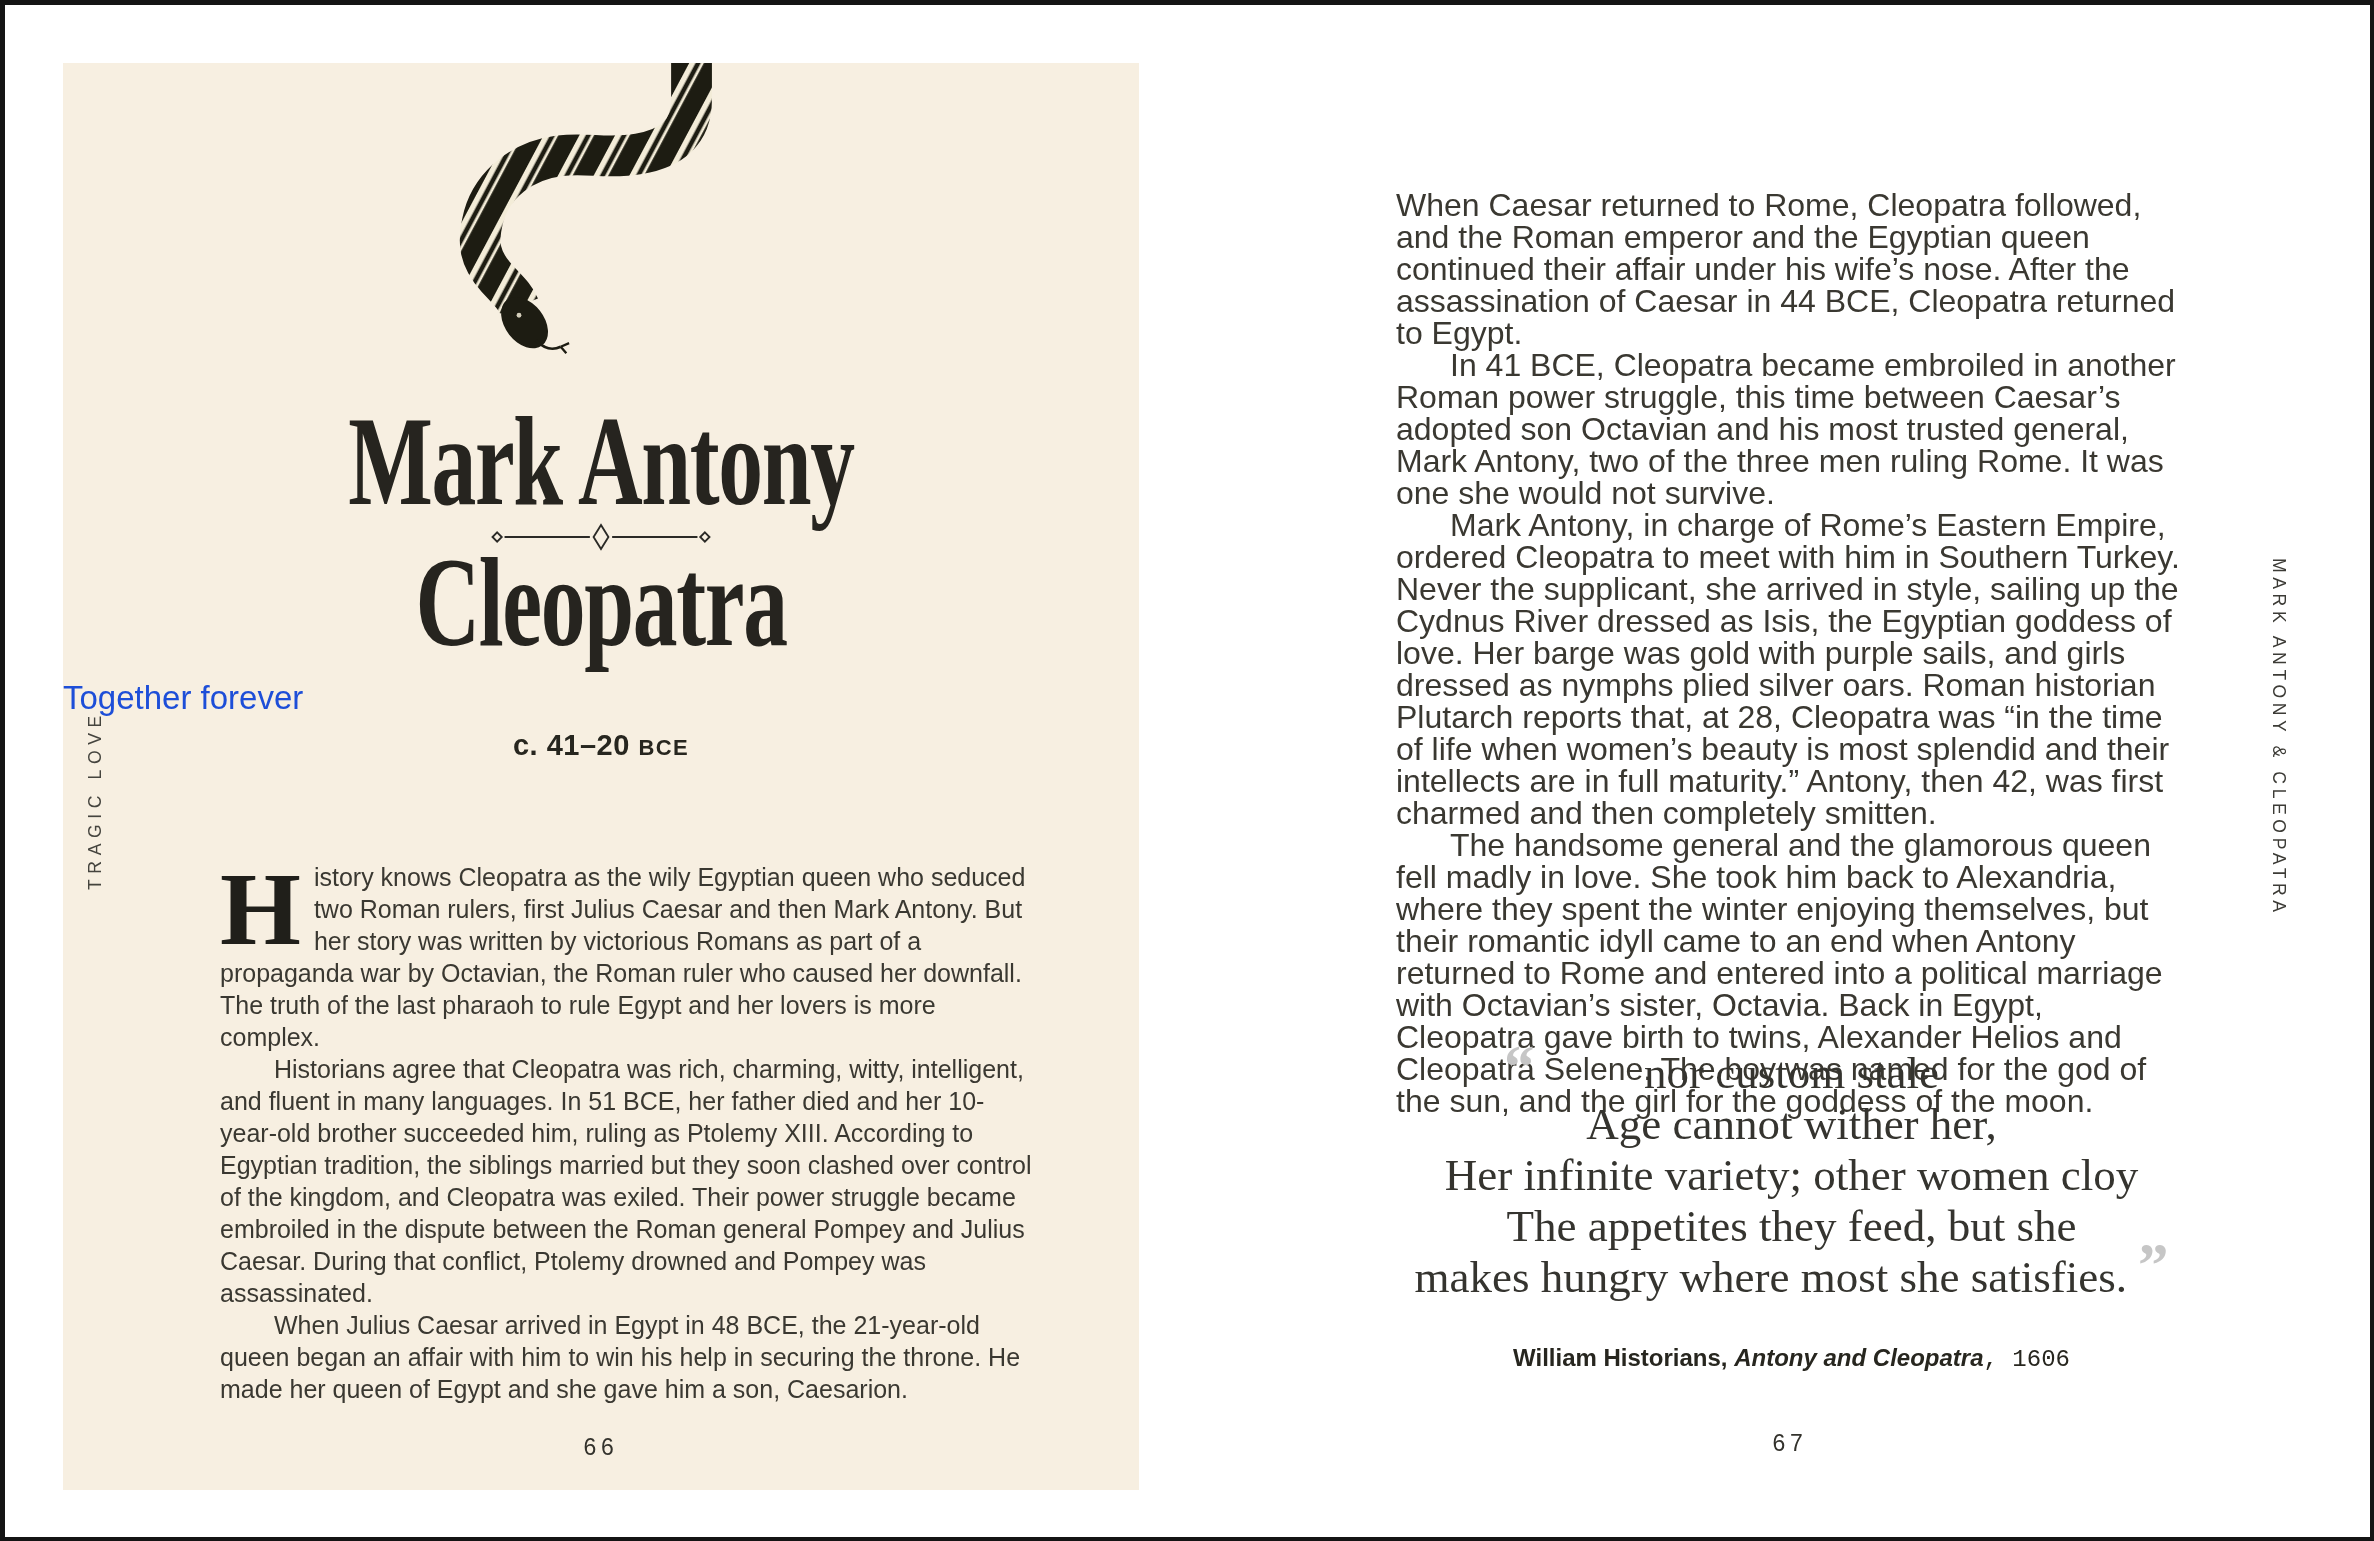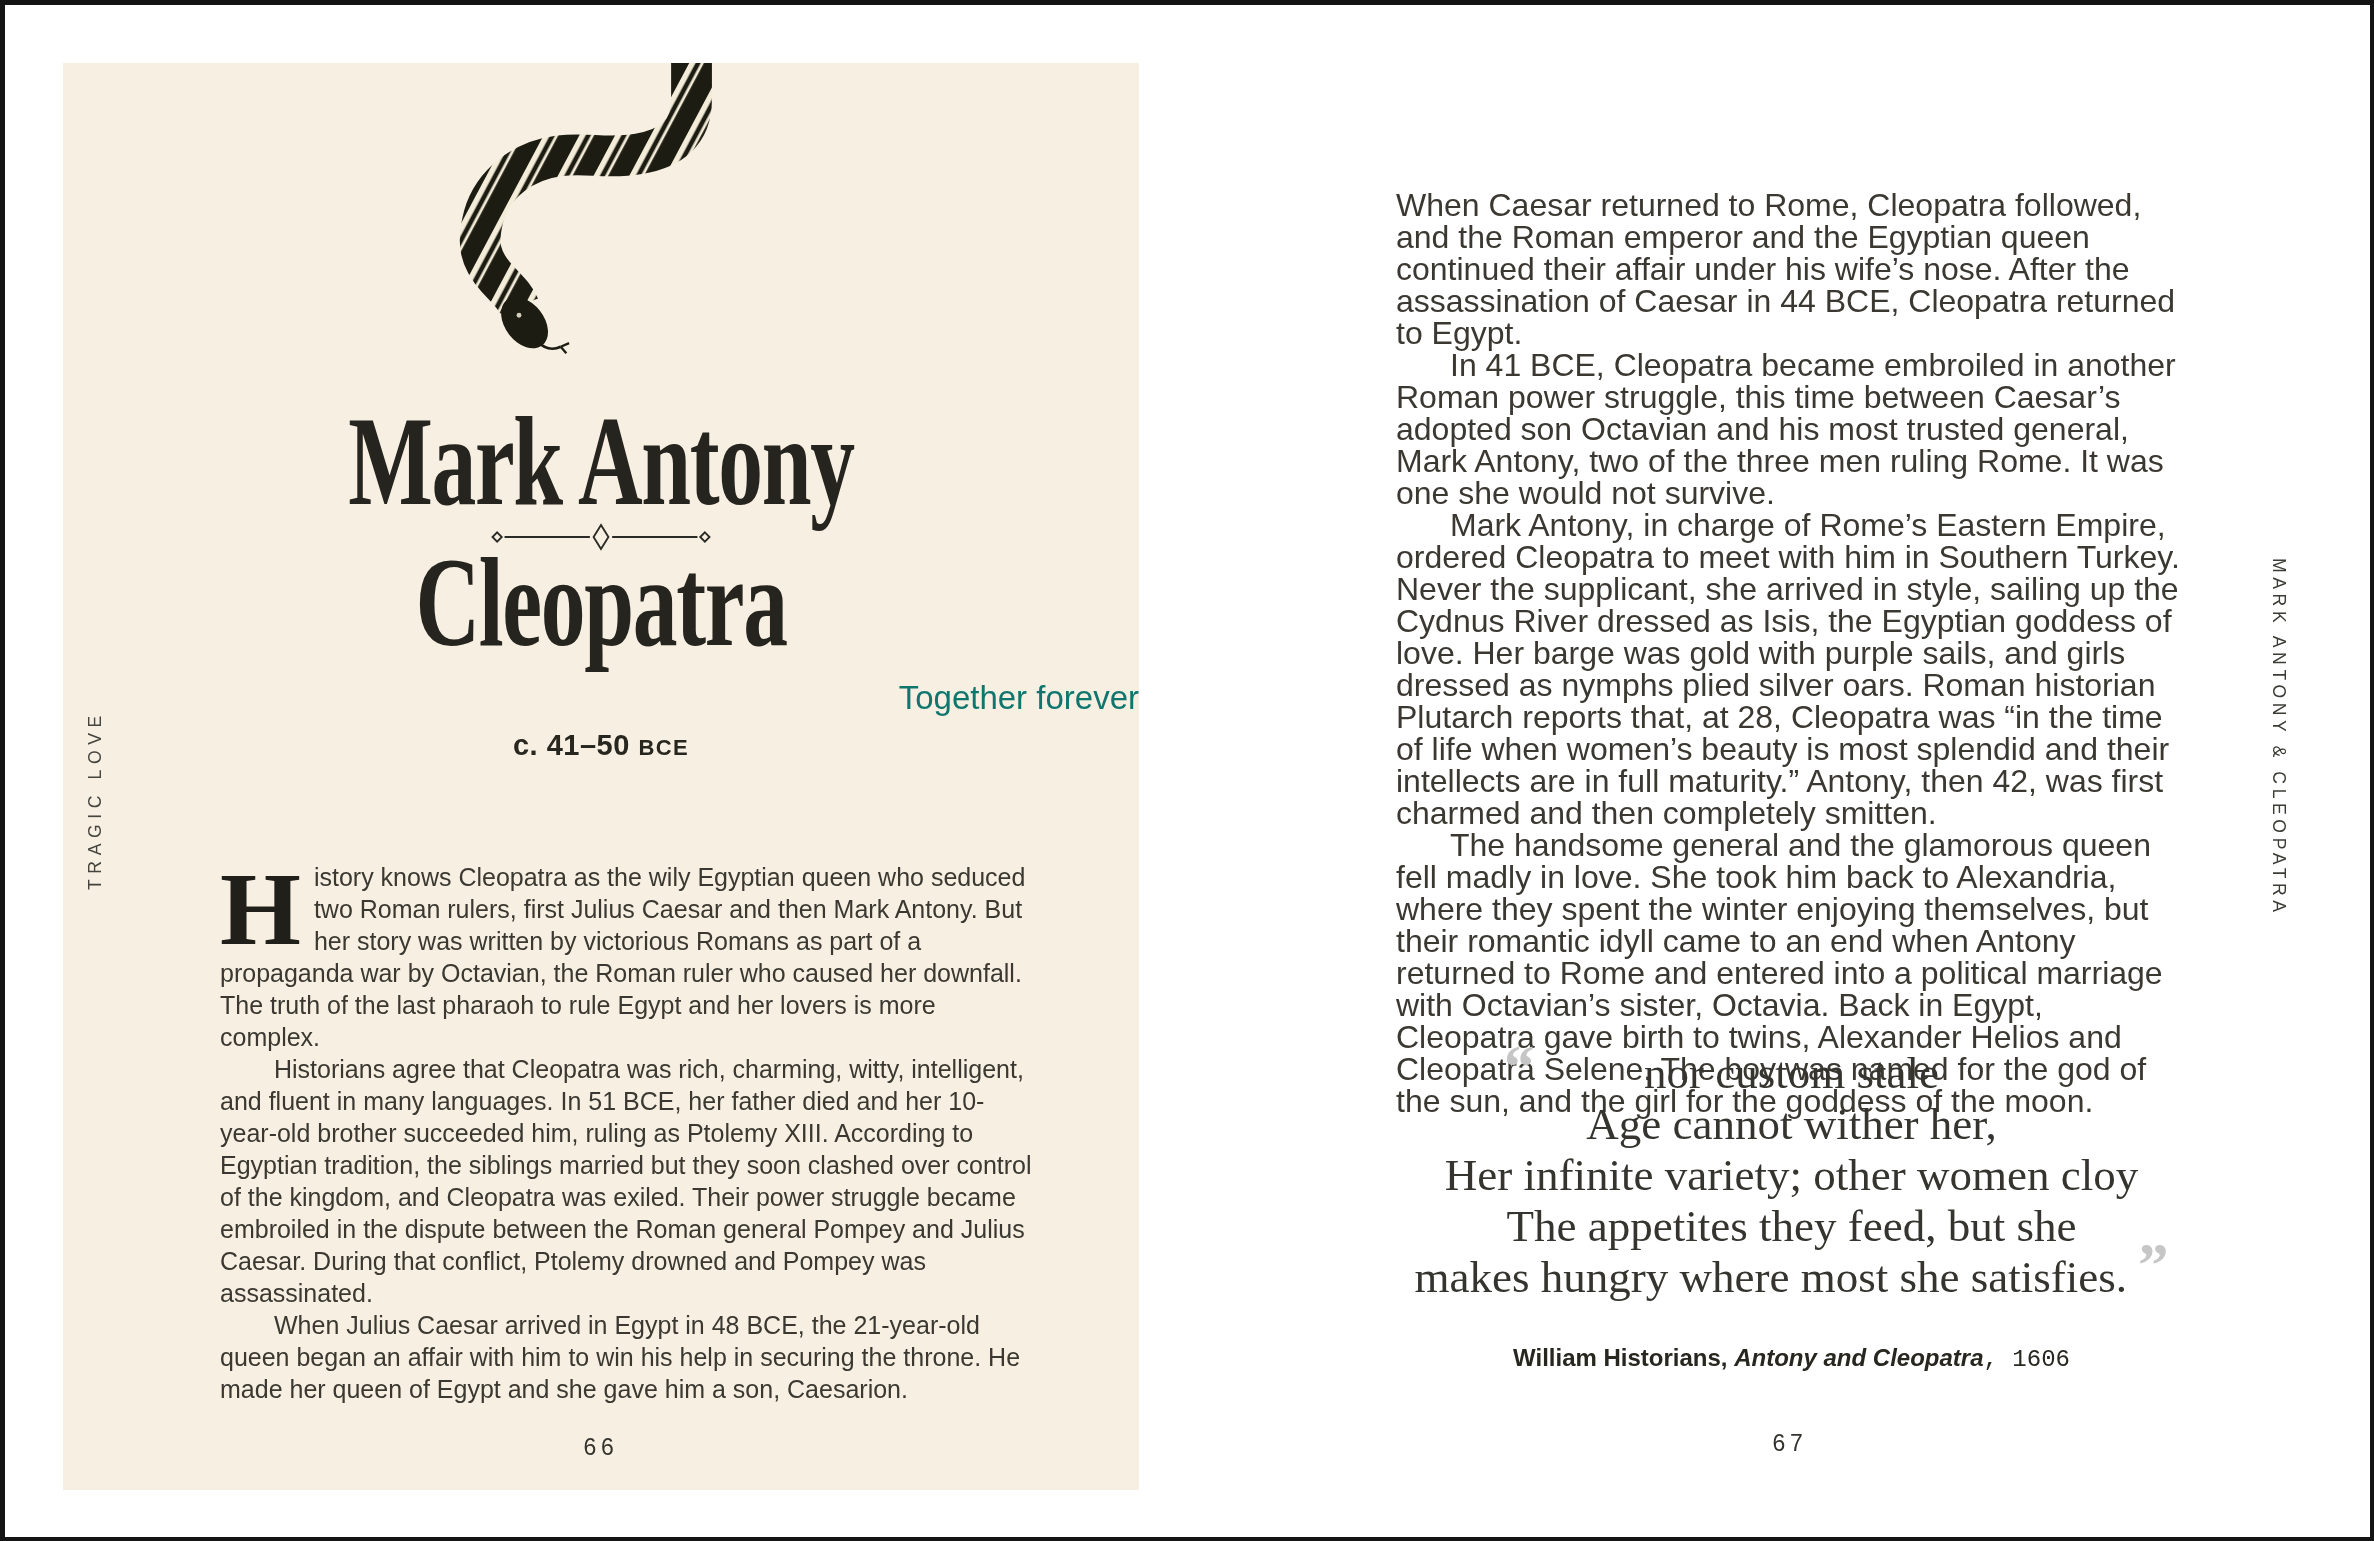--- a/index.html
+++ b/index.html
@@ -23,22 +23,22 @@
 
   .display-title{position:absolute;left:0;width:100%;text-align:center;
                  font-family:"Liberation Serif",serif;font-weight:700;
                  font-size:128px;line-height:1;color:#26241f;
                  transform:scaleX(.70);transform-origin:50% 50%;
                  letter-spacing:-1.9px;white-space:nowrap;}
   .title-1{top:334px;}
   .title-2{top:475px;}
   .ornament{position:absolute;left:423px;top:460px;width:230px;height:28px;}
 
-  .subtitle{position:absolute;left:0;top:616px;width:100%;text-align:right;
-            font-size:33px;color:#0f766e;}
+  .subtitle{position:absolute;left:0;top:616px;width:100%;text-align:left;
+            font-size:33px;color:#1d4ed8;}
   .date-line{position:absolute;left:0;top:666px;width:100%;text-align:center;
              font-weight:700;font-size:29px;color:#27261f;letter-spacing:0.5px;}
   .date-line .era{font-size:22px;letter-spacing:1.4px;}
 
   .body-copy{color:#3a3831;font-size:25px;line-height:32px;}
   .left-body{position:absolute;left:157px;top:798px;width:814px;}
   .body-copy p{margin:0;text-indent:54px;}
   .body-copy p.no-indent{text-indent:0;}
   .dropcap{float:left;font-family:"Liberation Serif",serif;font-weight:700;
            font-size:104px;line-height:.8em;padding:5.6px 13px 0 0;color:#201f1a;}
@@ -107,21 +107,21 @@
         <polygon points="12,10 17,15 12,20 7,15"></polygon>
         <polygon points="236,10 241,15 236,20 231,15"></polygon>
       </g>
     </svg>
 
     <div class="display-title title-2">Cleopatra</div>
 
     <div class="subtitle">Together forever</div>
 
     <div class="date-line">
-      <span>c. 41–50</span>
+      <span>c. 41–20</span>
       <span class="era">BCE</span>
     </div>
 
     <div class="body-copy left-body">
       <p class="no-indent">
         <span class="dropcap">H</span>
         <span>istory knows Cleopatra as the wily Egyptian queen who seduced two Roman rulers, first Julius Caesar and then Mark Antony. But her story was written by victorious Romans as part of a propaganda war by Octavian, the Roman ruler who caused her downfall. The truth of the last pharaoh to rule Egypt and her lovers is more complex.</span>
       </p>
       <p>Historians agree that Cleopatra was rich, charming, witty, intelligent, and fluent in many languages. In 51 BCE, her father died and her 10-year-old brother succeeded him, ruling as Ptolemy XIII. According to Egyptian tradition, the siblings married but they soon clashed over control of the kingdom, and Cleopatra was exiled. Their power struggle became embroiled in the dispute between the Roman general Pompey and Julius Caesar. During that conflict, Ptolemy drowned and Pompey was assassinated.</p>
       <p>When Julius Caesar arrived in Egypt in 48 BCE, the 21-year-old queen began an affair with him to win his help in securing the throne. He made her queen of Egypt and she gave him a son, Caesarion.</p>

